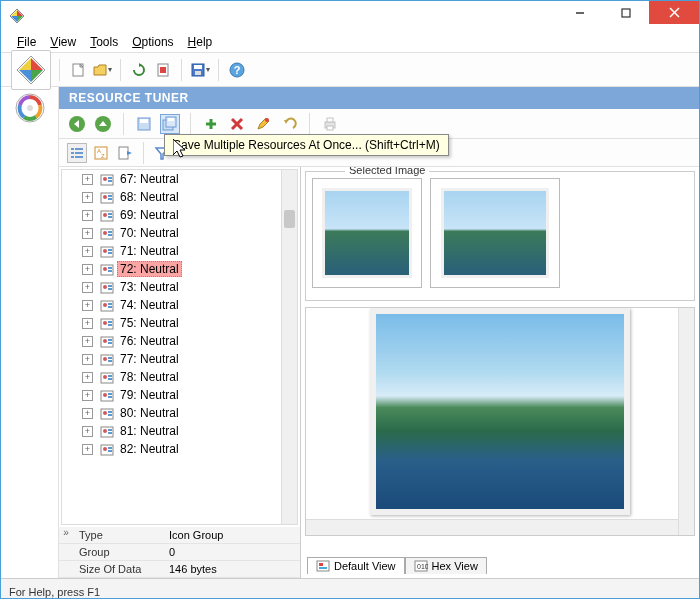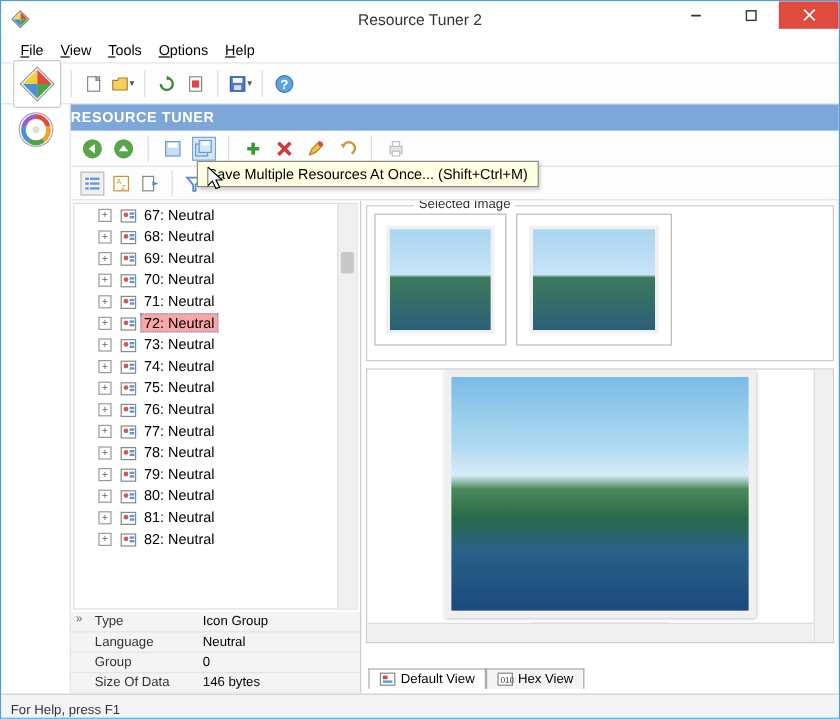--- a/index.html
+++ b/index.html
@@ -14,21 +14,21 @@
 .menubar span { padding: 2px 6px; cursor: default; }
 .menubar span u { text-decoration: underline; }
 .main-toolbar { height: 34px; display: flex; align-items: center; padding-left: 6px; gap: 4px; border-bottom: 1px solid #e0e0e0; background:#fdfdfd;}
 .tb-sep { width: 1px; height: 22px; background: #ddd; margin: 0 4px; }
 .tb-btn { width: 20px; height: 20px; display: flex; align-items: center; justify-content: center; cursor:default;}
 .tb-btn.large { width: 40px; height: 40px; border: 1px solid #ccc; border-radius: 2px; background:#fff;}
 .mini-drop { font-size:8px; color:#555; padding-left:1px;}
 .content { display: flex; height: calc(100% - 30px - 22px - 34px - 20px); }
 .left-rail { width: 58px; border-right: 1px solid #e0e0e0; padding-top: 4px; display:flex; flex-direction:column; align-items:center; gap:12px;}
 .body-area { flex: 1; display: flex; flex-direction: column; }
-.banner { height: 22px; background: #7da7d9; color: #fff; font-weight: bold; font-size: 12px; display: flex; align-items: center; letter-spacing: 0.5px; }
+.banner { height: 22px; background: #7da7d9; color: #fff; font-weight: bold; font-size: 12px; padding-left: 10px; display: flex; align-items: center; letter-spacing: 0.5px; }
 .toolbar2 { height: 30px; display: flex; align-items: center; padding-left: 8px; gap: 6px; border-bottom: 1px solid #e0e0e0; position: relative; background:#fdfdfd;}
 .toolbar3 { height: 28px; display: flex; align-items: center; padding-left: 8px; gap: 4px; border-bottom: 1px solid #e0e0e0; background:#fdfdfd;}
 .tooltip { position: absolute; left: 163px; top: 133px; background: #ffffe1; border: 1px solid #888; padding: 3px 8px; font-size: 12px; z-index: 100; white-space:nowrap; box-shadow: 2px 2px 3px rgba(0,0,0,0.2);}
 .panes { flex: 1; display: flex; overflow: hidden; }
 .tree-pane { width: 242px; display: flex; flex-direction: column; border-right: 1px solid #ccc; }
 .tree { flex: 1; overflow: hidden; position: relative; background:#fff; border:1px solid #ddd; margin:2px;}
 .treescroll { position:absolute; right:0; top:0; bottom:0; width:16px; background:#f0f0f0; border-left:1px solid #ddd;}
 .treescroll .thumb{ position:absolute; top:40px; left:2px; right:2px; height:18px; background:#c8c8c8; border-radius:2px;}
 .tree-item { display: flex; align-items: center; height: 18px; padding-left: 20px; gap: 2px; white-space:nowrap;}
 .tree-item .expander { width: 11px; height:11px; border:1px solid #999; font-size:9px; line-height:9px; text-align:center; color:#666; margin-right:4px; background:#fff;}
@@ -64,21 +64,20 @@
 <div class="titlebar">
   <span class="app-icon">
     <svg width="16" height="16" viewBox="0 0 16 16">
         <polygon points="8,1 15,8 8,15 1,8" fill="none" stroke="#888"></polygon>
         <polygon points="8,2 14,8 8,8" fill="#d44"></polygon>
         <polygon points="14,8 8,14 8,8" fill="#4a4"></polygon>
         <polygon points="8,14 2,8 8,8" fill="#48d"></polygon>
         <polygon points="2,8 8,2 8,8" fill="#ed4"></polygon>
       </svg>
   </span>
-  <div class="title">Resource Tuner 2</div>
   <div class="win-controls">
     <div class="win-btn">
         <svg width="10" height="10">
           <line x1="1" y1="5" x2="9" y2="5" stroke="#333" stroke-width="1.5"></line>
         </svg>
       </div>
     <div class="win-btn">
         <svg width="10" height="10">
           <rect x="1" y="1" width="8" height="8" fill="none" stroke="#333" stroke-width="1.2"></rect>
         </svg>
@@ -471,25 +470,20 @@
         </div>
         <div class="props-table">
           <div id="props-rows">
               <div class="row">
                 <div class="chev">»</div>
                 <div class="key">Type</div>
                 <div class="val">Icon Group</div>
               </div>
               <div class="row">
                 <div class="chev"></div>
-                <div class="key">Language</div>
-                <div class="val">Neutral</div>
-              </div>
-              <div class="row">
-                <div class="chev"></div>
                 <div class="key">Group</div>
                 <div class="val">0</div>
               </div>
               <div class="row">
                 <div class="chev"></div>
                 <div class="key">Size Of Data</div>
                 <div class="val">146 bytes</div>
               </div>
             </div>
         </div>

